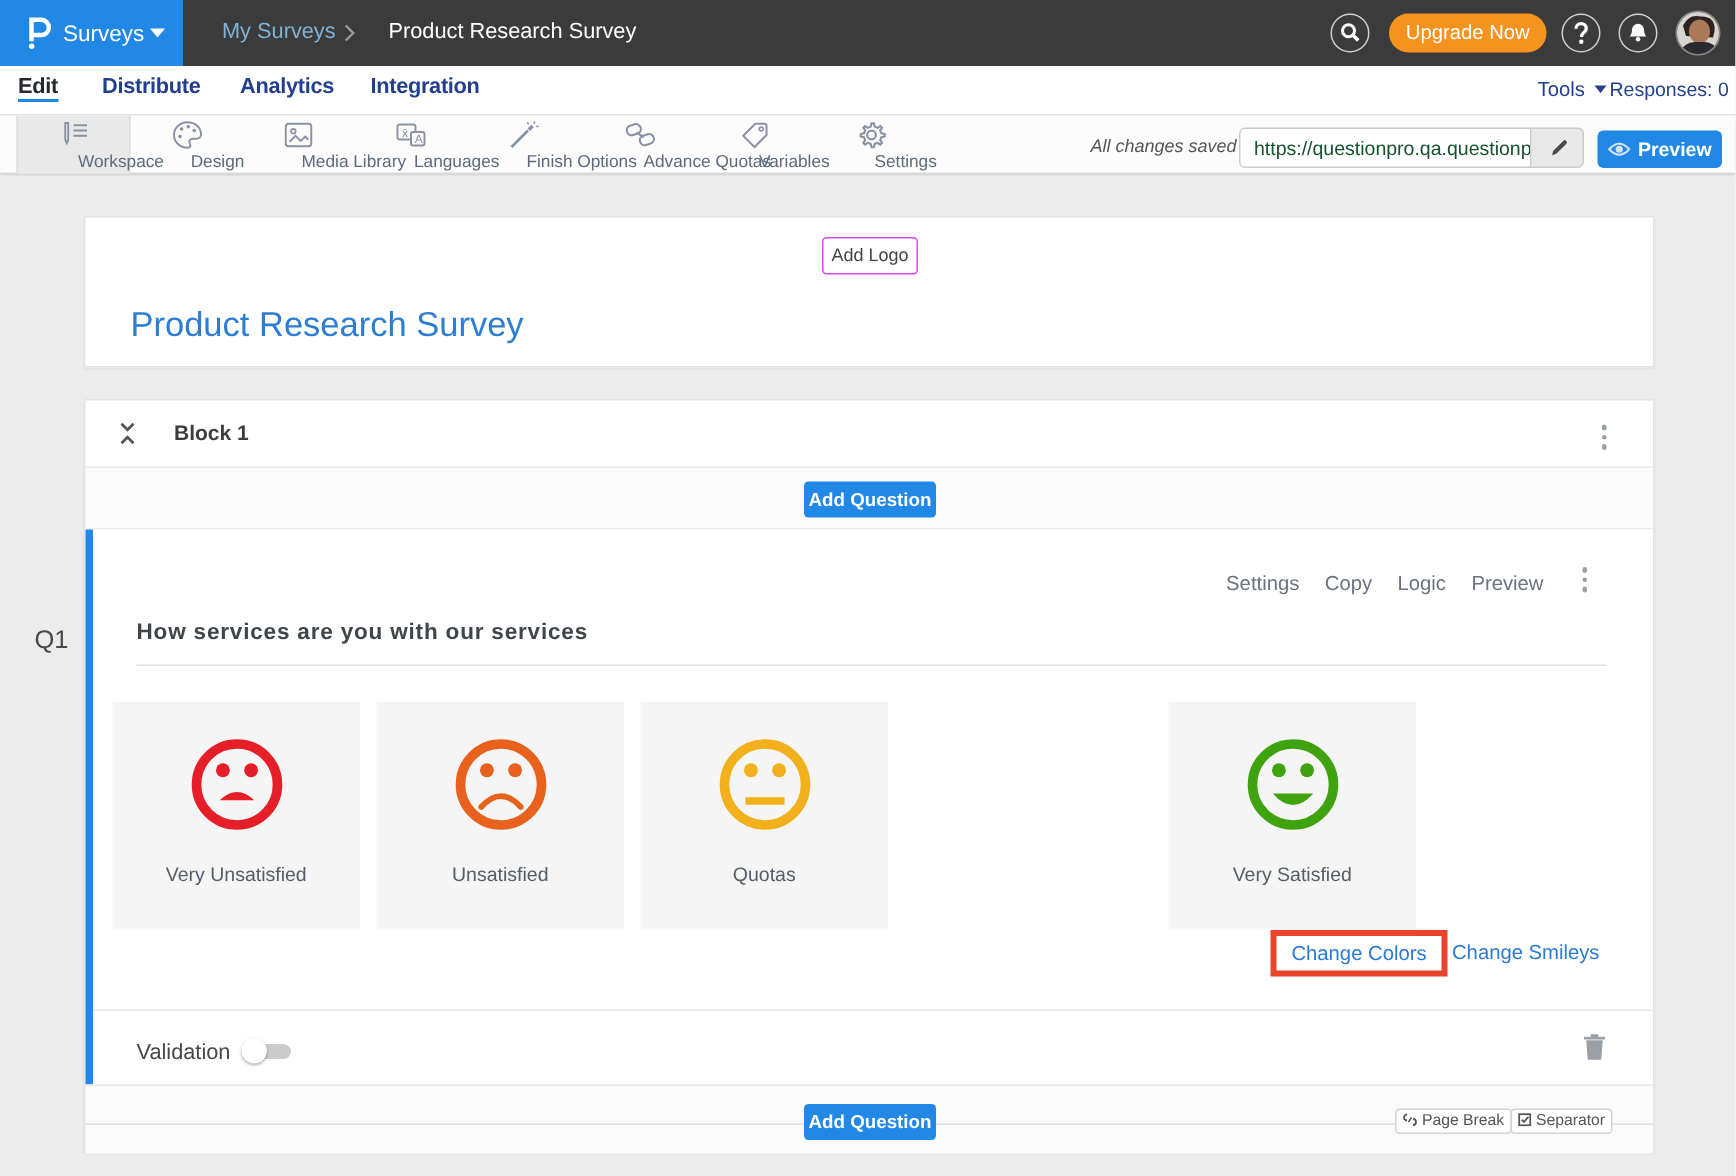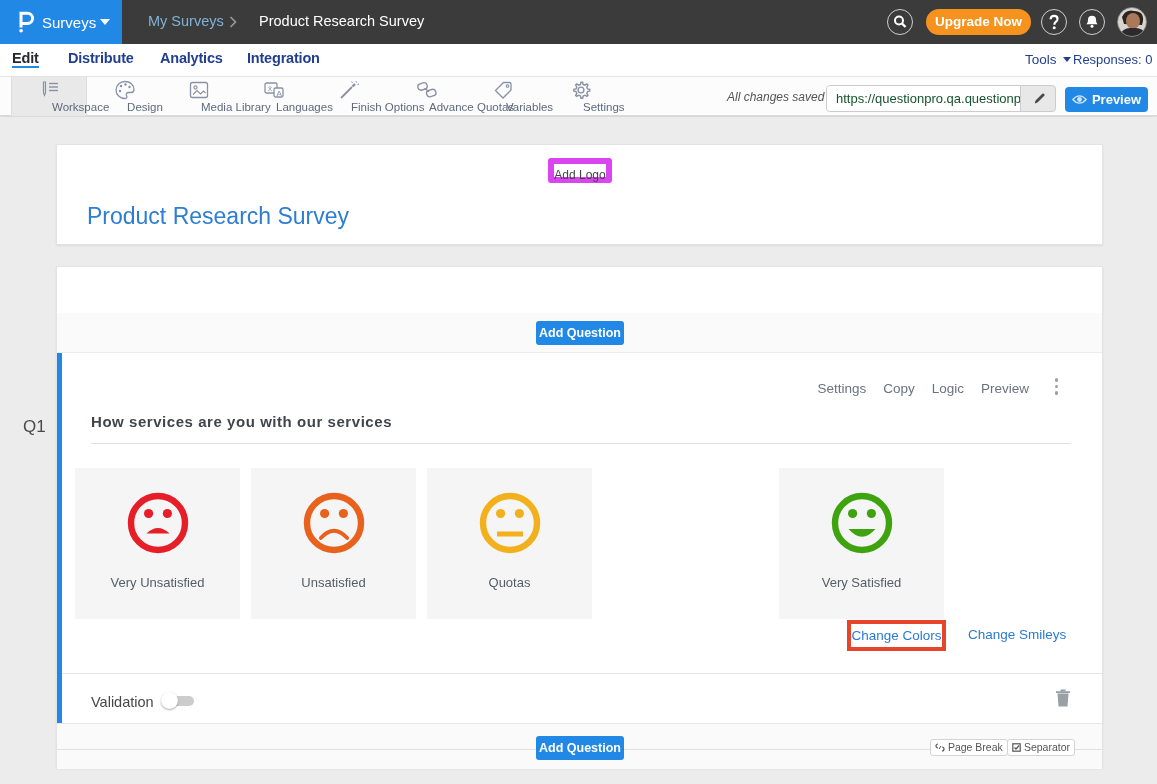--- a/index.html
+++ b/index.html
@@ -8,21 +8,21 @@
 
 .topbar { height:44px; background:#3b3b3b; position:relative; }
 .logoblk { position:absolute; left:0; top:0; width:122px; height:44px; background:#2188e6; }
 .logoblk svg.plogo { position:absolute; left:17px; top:8px; }
 .logoblk .surv { position:absolute; left:42px; top:14px; color:#fff; font-size:15px; }
 .logoblk .caret { position:absolute; left:100px; top:19px; width:0; height:0; border-left:5px solid transparent; border-right:5px solid transparent; border-top:6px solid #fff; }
 .crumb { position:absolute; top:13px; font-size:14.5px; }
 .crumb.a { left:148px; color:#7fb2d6; }
 .crumb.b { left:259px; color:#fff; }
 .cicon { position:absolute; top:9px; width:26px; height:26px; border:1px solid #cfcfcf; border-radius:50%; }
-.upg { position:absolute; left:926px; top:9px; width:105px; height:26px; background:#f6921e; border-radius:13px; color:#fff; font-size:13.5px; font-weight:bold; text-align:center; line-height:26px; }
+.upg { position:absolute; left:926px; top:9px; width:105px; height:26px; background:#f6921e; border-radius:13px; color:#fff; font-size:13.5px; font-weight:normal; text-align:center; line-height:26px; }
 .avatar { position:absolute; left:1117px; top:7px; width:30px; height:30px; border-radius:50%; overflow:hidden; border:1px solid #888; }
 
 .tabs { height:32px; background:#fff; position:relative; }
 .tab { position:absolute; top:6px; font-size:14.5px; font-weight:bold; color:#223f8f; white-space:nowrap; letter-spacing:-0.2px; }
 .tab.active { color:#24292f; border-bottom:2px solid #2188e6; padding-bottom:0; }
 .tools { position:absolute; left:1025px; top:8px; font-size:13.5px; color:#223f8f; }
 .tools .c { display:inline-block; width:0; height:0; border-left:4px solid transparent; border-right:4px solid transparent; border-top:5px solid #223f8f; margin-left:3px; vertical-align:2px;}
 .resp { position:absolute; left:1073px; top:8px; font-size:13px; color:#223f8f; white-space:nowrap; }
 
 .toolbar { height:40px; background:#fcfcfc; border-top:1px solid #e4e4e4; border-bottom:1px solid #d9d9d9; position:relative; box-shadow:0 3px 4px rgba(0,0,0,0.09); }
@@ -33,38 +33,38 @@
 .tcell.active { background:#e9e9e9; border-left:1px solid #ddd; border-right:1px solid #ddd; }
 .saved { position:absolute; left:727px; top:13px; font-size:12px; font-style:italic; color:#555; }
 .urlbox { position:absolute; left:826px; top:8px; width:230px; height:27px; border:1px solid #ccc; border-radius:4px; background:#e8e8e8; overflow:hidden; }
 .urlbox .txt { position:absolute; left:0; top:0; width:194px; height:25px; background:#fff; font-size:13px; color:#14532d; line-height:25px; padding-left:9px; white-space:nowrap; overflow:hidden; border-right:1px solid #ccc;}
 .urlbox .pen { position:absolute; right:9px; top:6px; }
 .pvw { position:absolute; left:1065px; top:10px; width:83px; height:25px; background:#2188e6; border-radius:4px; color:#fff; font-size:13px; font-weight:bold; text-align:center; line-height:25px; }
 
 .content { position:absolute; left:0; top:117px; width:1157px; height:667px; background:#ececec; }
 .card { position:absolute; left:56px; width:1047px; background:#fff; border:1px solid #e3e3e3; box-shadow:0 1px 2px rgba(0,0,0,0.07); }
 .card1 { top:27px; height:101px; }
-.addlogo { position:absolute; left:491px; top:13px; width:64px; height:25px; background:#fff; border:6px solid #d946ef; border-radius:3px; font-size:12px; color:#444; text-align:center; line-height:23px; }
+.addlogo { position:absolute; left:491px; top:13px; width:64px; height:25px; background:#fff; border:1px solid #d946ef; border-radius:3px; font-size:12px; color:#444; text-align:center; line-height:23px; }
 .stitle { position:absolute; left:30px; top:58px; font-size:23px; color:#2d7dd2; }
 .card2 { top:149px; height:502px; }
 .bhead { position:absolute; left:0; top:0; width:100%; height:45px; border-bottom:1px solid #e9e9e9; }
 .bname { position:absolute; left:59px; top:13px; font-size:14px; font-weight:bold; color:#3d3d3d; }
 .addqrow { position:absolute; left:0; top:46px; width:100%; height:40px; background:#fafafa; border-bottom:1px solid #ececec; }
 .btn-addq { position:absolute; width:88px; height:24px; background:#2188e6; border-radius:3px; color:#fff; font-size:12.5px; font-weight:bold; text-align:center; line-height:24px; left:479px; }
 .qarea { position:absolute; left:0; top:86px; width:100%; height:370px; background:#fff; border-left:5px solid #2188e6; }
 .qlinks { position:absolute; top:28px; right:73px; font-size:13.5px; color:#6b7280; }
 .qlinks span { margin-left:17px; }
 .kebab { position:absolute; }
 .kebab i { display:block; width:3.4px; height:3.4px; border-radius:50%; background:#9aa0a6; margin:3.2px auto; }
 .qtext { position:absolute; left:29px; top:60px; font-size:15px; font-weight:bold; color:#40454c; letter-spacing:0.55px; }
 .qhr { position:absolute; left:29px; top:90px; width:980px; border-bottom:1px solid #e0e0e0; }
 .sbox { position:absolute; top:115px; width:165px; height:151px; background:#f5f5f6; text-align:center; }
 .sbox svg { margin-top:24px; }
 .sbox .slb { position:absolute; left:0; right:0; top:107px; font-size:13px; color:#555d66; }
-.ccbox { position:absolute; left:785px; top:267px; width:99px; height:31px; border:4px solid #e8442a; background:#fff; text-align:center; font-size:13.5px; color:#2b7bd3; line-height:24px; }
+.ccbox { position:absolute; left:785px; top:267px; width:118px; height:31px; border:4px solid #e8442a; background:#fff; text-align:center; font-size:13.5px; color:#2b7bd3; line-height:24px; }
 .csm { position:absolute; left:906px; top:274px; font-size:13.5px; color:#2b7bd3; }
 .vhr { position:absolute; left:0; top:320px; width:100%; border-bottom:1px solid #e5e5e5; }
 .vlabel { position:absolute; left:29px; top:341px; font-size:14.5px; color:#474747; }
 .toggle { position:absolute; left:101px; top:343px; width:31px; height:10px; background:#ccc; border-radius:5px; }
 .toggle .knob { position:absolute; left:-2px; top:-4px; width:17px; height:17px; background:#fff; border-radius:50%; box-shadow:0 1px 2px rgba(0,0,0,0.35); }
 .trash { position:absolute; right:31px; top:336px; }
 .brow { position:absolute; left:0; top:456px; width:100%; height:46px; background:#fafafa; border-top:1px solid #e8e8e8; }
 .brow .line { position:absolute; left:0; top:25px; width:100%; border-bottom:1px solid #e0e0e0; }
 .minibtn { position:absolute; top:15px; height:17px; background:#fff; border:1px solid #d4d4d4; border-radius:3px; font-size:10.5px; color:#555; line-height:15px; padding:0 4px; white-space:nowrap; }
 .q1tag { position:absolute; left:23px; top:300px; font-size:17px; color:#4a4a4a; }
@@ -208,20 +208,32 @@
       </svg>Preview</div>
 </div>
 
 <div class="content">
   <div class="card card1">
     <div class="addlogo">Add Logo</div>
     <div class="stitle">Product Research Survey</div>
   </div>
   <span class="q1tag">Q1</span>
   <div class="card card2">
+    <div class="bhead">
+      <svg width="14" height="16" viewBox="0 0 14 16" style="position:absolute; left:21px; top:14px;">
+          <polyline points="3,1.5 7,5.5 11,1.5" fill="none" stroke="#555" stroke-width="1.8"></polyline>
+          <polyline points="3,14.5 7,10.5 11,14.5" fill="none" stroke="#555" stroke-width="1.8"></polyline>
+        </svg>
+      <span class="bname">Block 1</span>
+      <span class="kebab" style="right:31px; top:13px;">
+          <i></i>
+          <i></i>
+          <i></i>
+        </span>
+    </div>
     <div class="addqrow">
         <div class="btn-addq" style="top:8px;">Add Question</div>
       </div>
     <div class="qarea">
       <div class="qlinks">Settings<span>Copy</span><span>Logic</span><span>Preview</span></div>
       <span class="kebab" style="right:44px; top:22px;">
           <i></i>
           <i></i>
           <i></i>
         </span>

